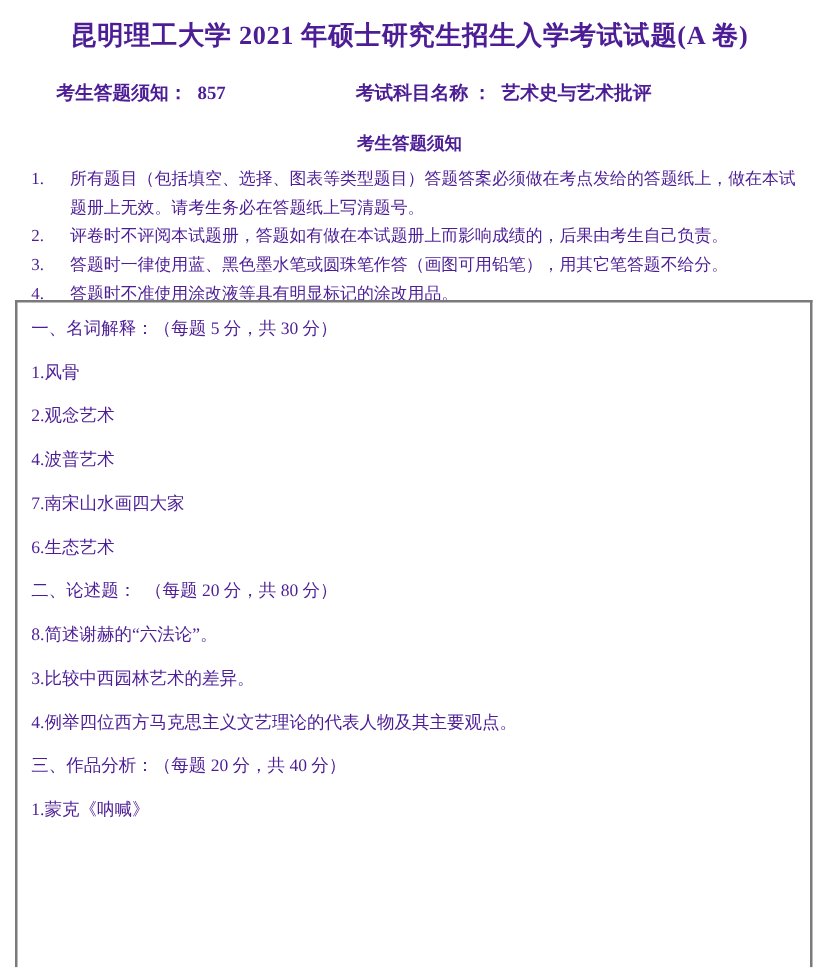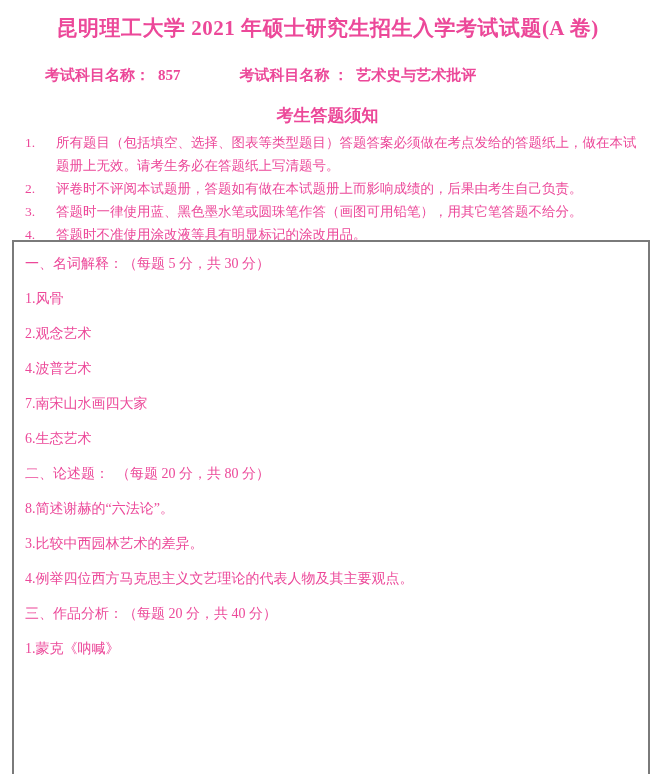--- a/index.html
+++ b/index.html
@@ -3,45 +3,45 @@
 <meta charset="utf-8">
 <style>
   html, body { margin: 0; padding: 0; background: #ffffff; }
   .page {
     position: relative;
     width: 655px;
     height: 774px;
     background: #ffffff;
     overflow: hidden;
     font-family: "Liberation Serif", "DejaVu Serif", serif;
-    color: #ec4899;
+    color: #4c1d95;
   }
   .title {
     margin: 14px 18px 0 18px;
     font-size: 21px;
     line-height: 28px;
     font-weight: bold;
     text-align: center;
     white-space: pre-wrap;
     letter-spacing: 0.5px;
   }
   .subject-row {
     display: flex;
     margin: 23px 0 0 45px;
     font-size: 15px;
     font-weight: bold;
     line-height: 20px;
     white-space: pre-wrap;
   }
   .subject-item .sr-val { margin-left: 8px; }
-  .subject-item.name { margin-left: 59px; }
+  .subject-item.name { margin-left: 104px; }
   .notice-heading {
     margin-top: 20px;
     text-align: center;
-    font-size: 17px;
+    font-size: 14px;
     line-height: 21px;
     font-weight: bold;
   }
   .notices {
     margin: 5px 8px 0 25px;
     font-size: 13.5px;
   }
   .notice { display: flex; align-items: flex-start; }
   .notice-num {
     flex: none;
@@ -73,21 +73,21 @@
   }
 </style>
 </head>
 <body>
 
 <div class="page">
 
   <div class="title">昆明理工大学 2021 年硕士研究生招生入学考试试题(A 卷)</div>
 
   <div class="subject-row">
-    <span class="subject-item"><span>考试科目名称：</span><span class="sr-val">857</span></span>
+    <span class="subject-item"><span>考生答题须知：</span><span class="sr-val">857</span></span>
     <span class="subject-item name"><span>考试科目名称 ：</span><span class="sr-val">艺术史与艺术批评</span></span>
   </div>
 
   <div class="notice-heading">考生答题须知</div>
 
   <div class="notices">
     <div class="notice">
       <span class="notice-num">1.</span>
       <span class="notice-text">所有题目（包括填空、选择、图表等类型题目）答题答案必须做在考点发给的答题纸上，做在本试题册上无效。请考生务必在答题纸上写清题号。</span>
     </div>

